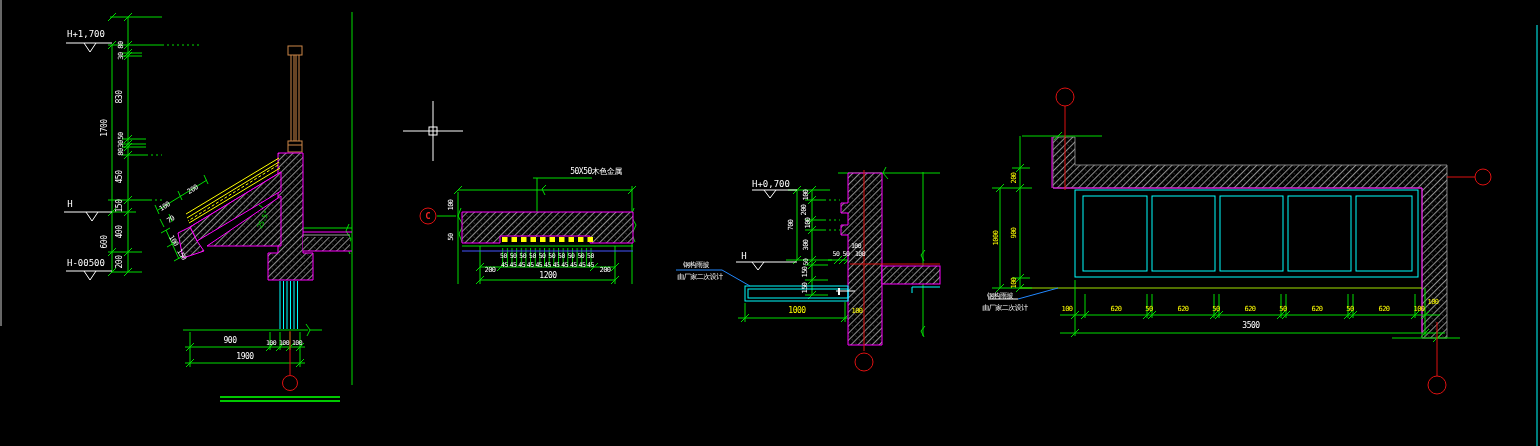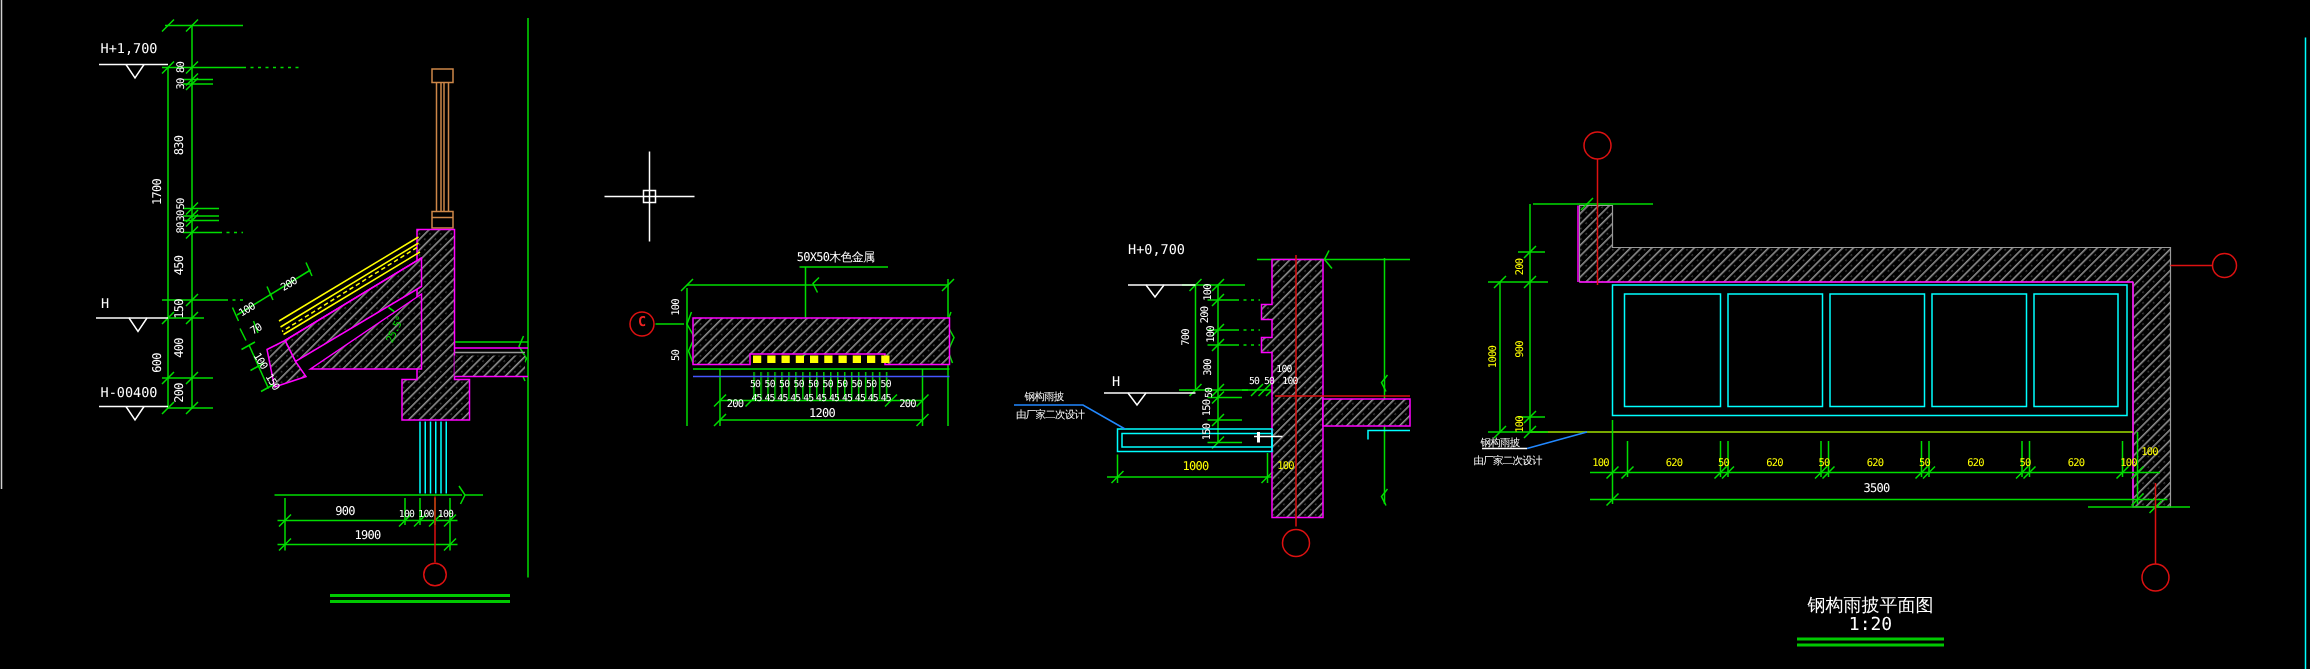--- a/index.html
+++ b/index.html
@@ -278,21 +278,21 @@
       <line x1="1447" y1="177" x2="1475" y2="177"></line>
       <circle cx="1483" cy="177" r="8"></circle>
       <line x1="1437" y1="322" x2="1437" y2="376"></line>
       <circle cx="1437" cy="385" r="9"></circle>
     </g>
   </g>
 </svg>
 
 <span class="lbl e" style="left:86px;top:34px">H+1,700</span>
 <span class="lbl e" style="left:70px;top:204px">H</span>
-<span class="lbl e" style="left:86px;top:263px">H-00400</span>
+<span class="lbl e" style="left:86px;top:263px">H-00500</span>
 <span class="lbl" style="left:105px;top:128px;--r:-90deg">1700</span>
 <span class="lbl" style="left:105px;top:242px;--r:-90deg">600</span>
 <span class="lbl s" style="left:121px;top:45px;--r:-90deg">80</span>
 <span class="lbl s" style="left:121px;top:56px;--r:-90deg">30</span>
 <span class="lbl" style="left:120px;top:97px;--r:-90deg">830</span>
 <span class="lbl s" style="left:121px;top:136px;--r:-90deg">50</span>
 <span class="lbl s" style="left:121px;top:144px;--r:-90deg">30</span>
 <span class="lbl s" style="left:121px;top:152px;--r:-90deg">80</span>
 <span class="lbl" style="left:120px;top:177px;--r:-90deg">450</span>
 <span class="lbl" style="left:120px;top:206px;--r:-90deg">150</span>
@@ -303,21 +303,21 @@
 <span class="lbl s" style="left:171px;top:220px;--r:-32deg">70</span>
 <span class="lbl s" style="left:173px;top:241px;--r:58deg">100</span>
 <span class="lbl s" style="left:181px;top:255px;--r:58deg">150</span>
 <span class="lbl s g" style="left:264px;top:220px;--r:-65deg">25.5°</span>
 <span class="lbl" style="left:230px;top:341px">900</span>
 <span class="lbl xs" style="left:271px;top:343px">100</span>
 <span class="lbl xs" style="left:284px;top:343px">100</span>
 <span class="lbl xs" style="left:297px;top:343px">100</span>
 <span class="lbl" style="left:245px;top:357px">1900</span>
 
-<span class="lbl" style="left:557px;top:172px">50X50木色金属</span>
+<span class="lbl" style="left:596px;top:172px">50X50木色金属</span>
 <span class="lbl e r" style="left:428px;top:216px">C</span>
 <span class="lbl s" style="left:451px;top:205px;--r:-90deg">100</span>
 <span class="lbl s" style="left:451px;top:237px;--r:-90deg">50</span>
 <span class="lbl s" style="left:490px;top:270px">200</span>
 <span class="lbl s" style="left:605px;top:270px">200</span>
 <div class="row" style="left:500px;top:253px;width:94px">
 
 <span>50</span>
       <span>50</span>
       <span>50</span>
@@ -338,21 +338,21 @@
       <span>45</span>
       <span>45</span>
       <span>45</span>
       <span>45</span>
       <span>45</span>
       <span>45</span>
       <span>45</span>
     </div>
 <span class="lbl" style="left:548px;top:276px">1200</span>
 
-<span class="lbl e" style="left:771px;top:168px">H+0,700</span>
+<span class="lbl e" style="left:771px;top:184px">H+0,700</span>
 <span class="lbl e" style="left:744px;top:256px">H</span>
 <span class="lbl s" style="left:791px;top:225px;--r:-90deg">700</span>
 <span class="lbl s" style="left:806px;top:195px;--r:-90deg">100</span>
 <span class="lbl s" style="left:804px;top:210px;--r:-90deg">200</span>
 <span class="lbl s" style="left:808px;top:223px;--r:-90deg">100</span>
 <span class="lbl s" style="left:806px;top:245px;--r:-90deg">300</span>
 <span class="lbl xs" style="left:806px;top:262px;--r:-90deg">50</span>
 <span class="lbl s" style="left:805px;top:272px;--r:-90deg">150</span>
 <span class="lbl s" style="left:805px;top:288px;--r:-90deg">150</span>
 <span class="lbl xs" style="left:856px;top:246px">100</span>
@@ -380,18 +380,14 @@
 <span class="lbl y s" style="left:1317px;top:309px">620</span>
 <span class="lbl y s" style="left:1350px;top:309px">50</span>
 <span class="lbl y s" style="left:1384px;top:309px">620</span>
 <span class="lbl y s" style="left:1419px;top:309px">100</span>
 <span class="lbl y s" style="left:1433px;top:302px">100</span>
 <span class="lbl" style="left:1251px;top:326px">3500</span>
 
 <div class="title" style="left:220px;top:394px;width:120px">
   <div class="ul"></div>
 </div>
-<div class="title" style="left:1198px;top:397px;width:98px">
-  <div><span>钢构雨披平面图</span><span>1:20</span></div>
-  <div class="ul"></div>
+
 </div>
 
-</div>
-
 </body></html>

